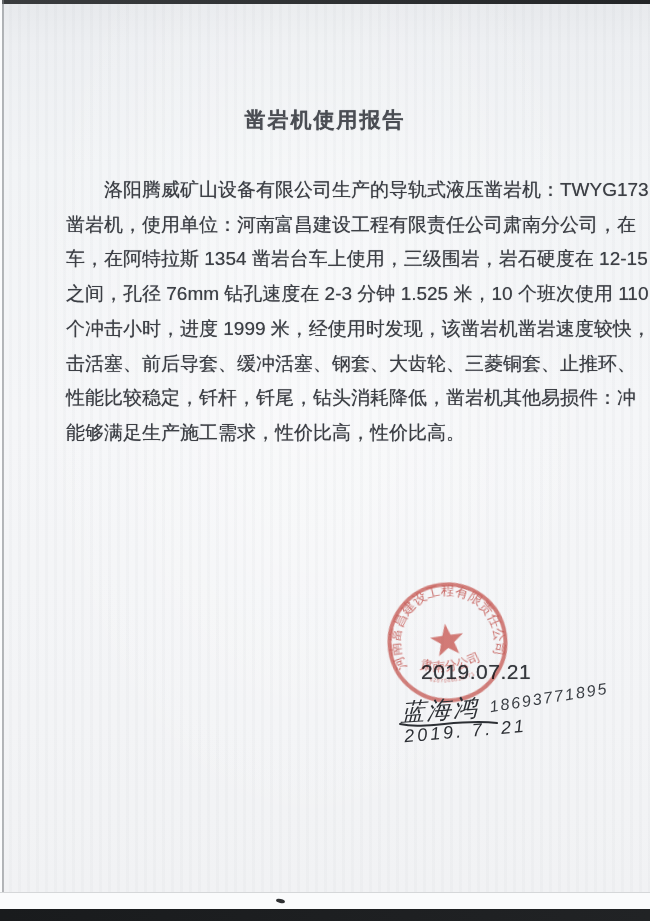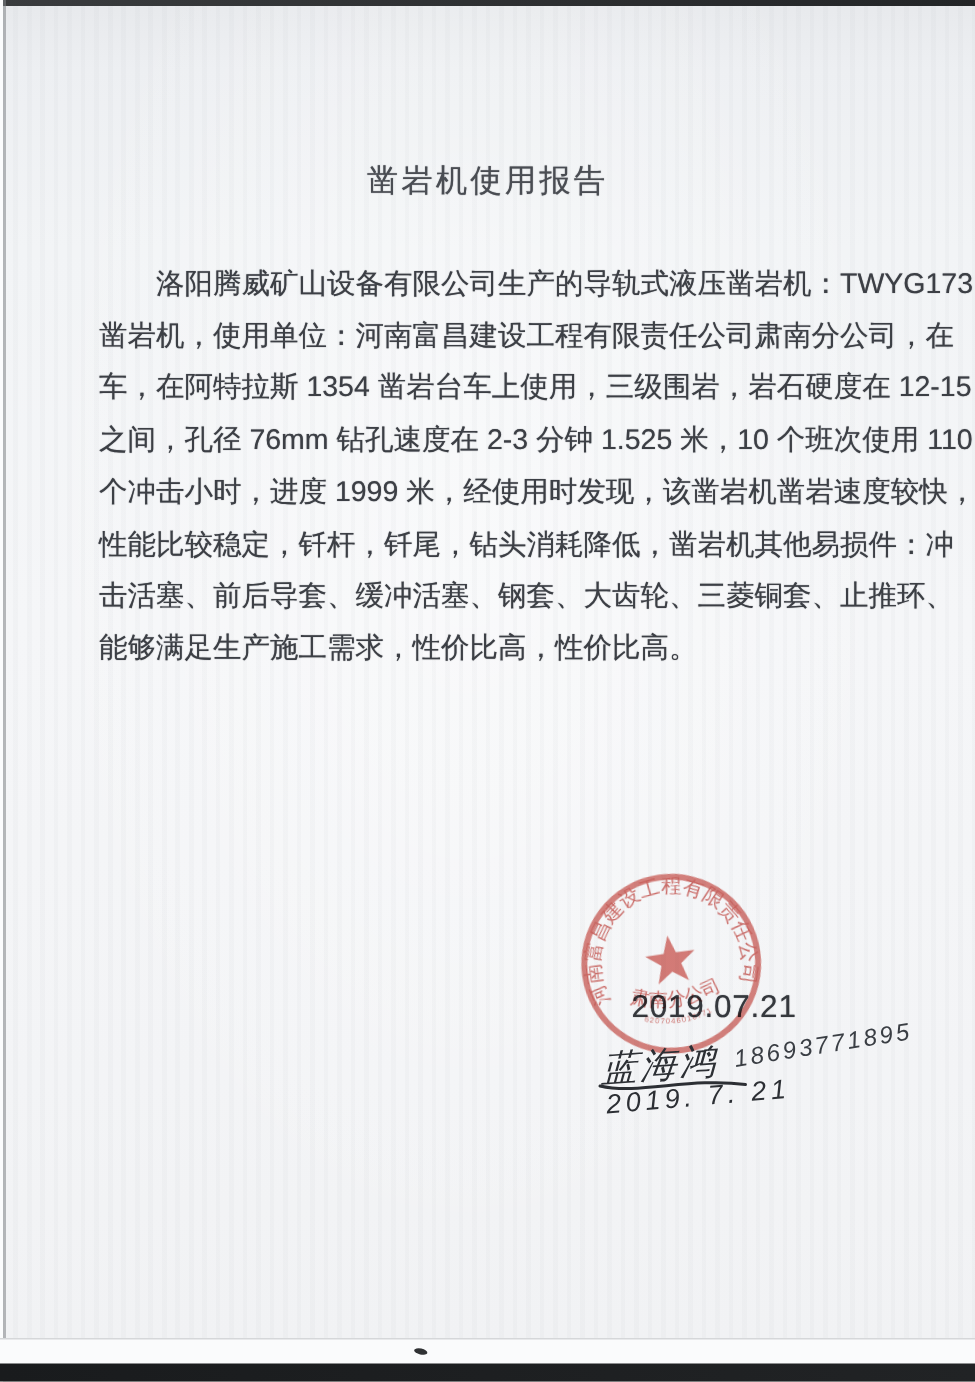--- a/index.html
+++ b/index.html
@@ -20,21 +20,21 @@
   .edge-left{position:absolute;top:0;bottom:0;left:2px;width:2px;background:rgba(128,132,135,.55);}
   .strip-bottom-light{position:absolute;left:0;right:0;top:892px;height:17px;
     background:#fafbfc;border-top:1px solid #d5d7d9;}
   .edge-bottom{position:absolute;left:0;right:0;top:909px;height:12px;
     background:linear-gradient(90deg,#191b1d,#212325);}
   .speck{position:absolute;left:276px;top:899px;width:9px;height:4px;border-radius:50%;
     background:#2f3133;transform:rotate(12deg);}
 
   .doc-title{
     position:absolute;left:0;right:0;top:106px;text-align:center;
-    font-size:21px;font-weight:400;letter-spacing:2px;color:#4a4d53;
+    font-size:21px;font-weight:700;letter-spacing:2px;color:#4a4d53;
     text-shadow:0 0 .7px rgba(74,77,83,.75);
   }
   .body-text{
     position:absolute;left:66px;top:173px;width:540px;
     font-size:19px;line-height:34.7px;color:#3c3f45;white-space:nowrap;
     text-shadow:0 0 .7px rgba(60,63,69,.7);
   }
   .body-text .indent{text-indent:2em;}
 
   .signoff-company{
@@ -74,22 +74,22 @@
   <div class="grain"></div>
 
   <div class="doc-title">凿岩机使用报告</div>
 
   <div class="body-text">
     <div class="indent">洛阳腾威矿山设备有限公司生产的导轨式液压凿岩机：TWYG173</div>
     <div>凿岩机，使用单位：河南富昌建设工程有限责任公司肃南分公司，在</div>
     <div>车，在阿特拉斯 1354 凿岩台车上使用，三级围岩，岩石硬度在 12-15</div>
     <div>之间，孔径 76mm 钻孔速度在 2-3 分钟 1.525 米，10 个班次使用 110</div>
     <div>个冲击小时，进度 1999 米，经使用时发现，该凿岩机凿岩速度较快，</div>
+    <div>击活塞、前后导套、缓冲活塞、钢套、大齿轮、三菱铜套、止推环、</div>
     <div>性能比较稳定，钎杆，钎尾，钻头消耗降低，凿岩机其他易损件：冲</div>
-    <div>击活塞、前后导套、缓冲活塞、钢套、大齿轮、三菱铜套、止推环、</div>
     <div>能够满足生产施工需求，性价比高，性价比高。</div>
   </div>
 
   <div class="signoff-date">2019.07.21</div>
 
   <svg class="stamp" viewBox="0 0 160 160" xmlns="http://www.w3.org/2000/svg">
     <defs>
       <path id="arcTop" d="M 34.04 118.6 A 60 60 0 1 1 125.96 118.6" fill="none"></path>
       <path id="arcBottomText" d="M 38 106 Q 80 124 122 106" fill="none"></path>
       <path id="arcSerial" d="M 44 122 Q 80 138 116 122" fill="none"></path>

